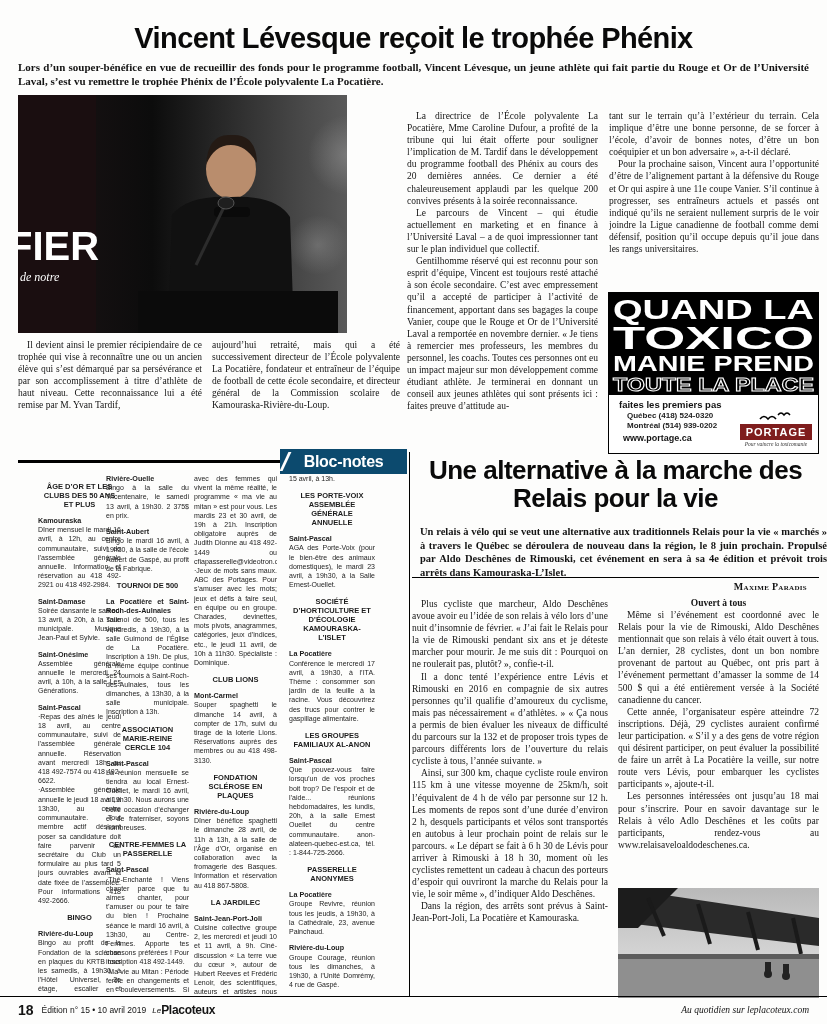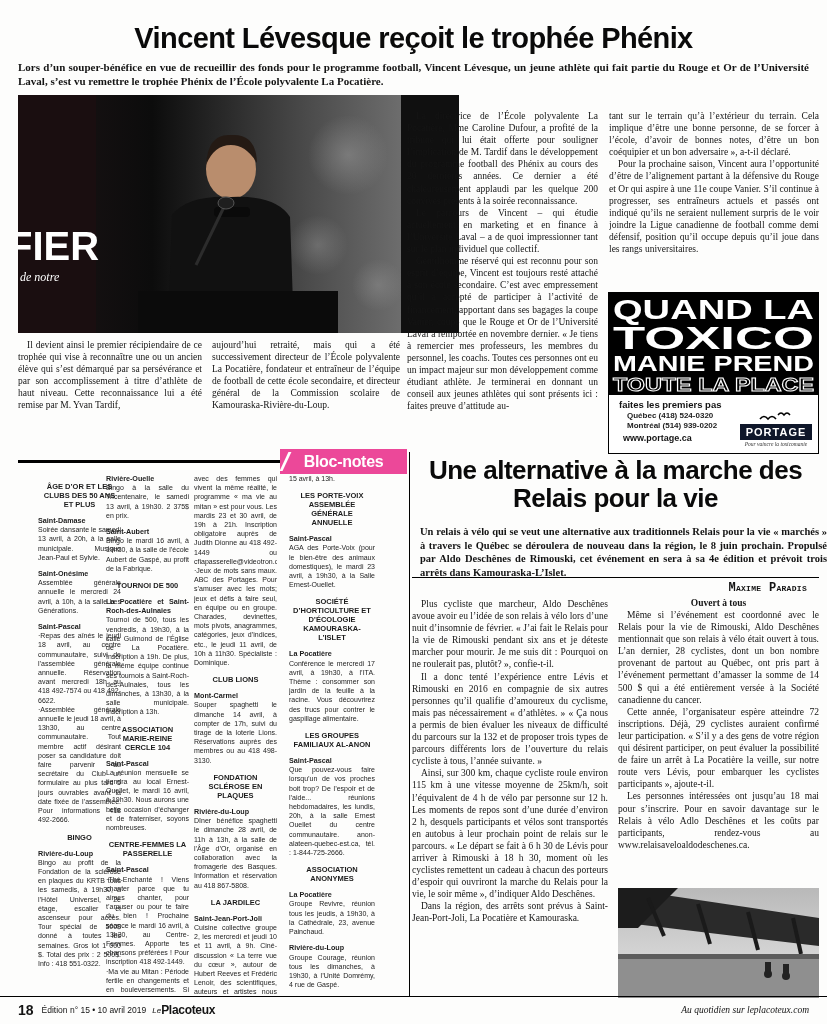--- a/index.html
+++ b/index.html
@@ -12,47 +12,47 @@
   .headline {
     position:absolute; top:22px; left:0; width:827px; margin:0;
     text-align:center; font-family:"Liberation Sans", sans-serif;
     font-weight:700; font-size:29px; letter-spacing:-0.6px; color:#0a0a0a;
   }
   .lede {
     position:absolute; top:60px; left:18px; width:791px; margin:0;
     font-weight:700; font-size:11px; line-height:14px; text-align:justify;
   }
   
-  .photo-main { position:absolute; left:18px; top:95px; width:441px; height:238px; background:#101010; overflow:hidden; }
+  .photo-main { position:absolute; left:18px; top:95px; width:329px; height:238px; background:#101010; overflow:hidden; }
   .photo-bridge { position:absolute; left:618px; top:888px; width:201px; height:110px; overflow:hidden; }
   
   .art-col { position:absolute; overflow:hidden; }
   .para { margin:0; font-size:9.5px; line-height:12.1px; text-align:justify; text-indent:9px; }
   .para + .para { margin-top:0; }
   .cont .para:first-child { text-indent:0; }
   .c1 { left:18px;  top:339px; width:184px; height:118px; }
   .c2 { left:212px; top:339px; width:188px; height:118px; }
   .c3 { left:407px; top:110px; width:191px; height:348px; }
   .c4 { left:609px; top:110px; width:210px; height:180px; }
   
   .ad { position:absolute; left:608px; top:292px; width:211px; height:162px; border:1px solid #000; background:#fff; box-sizing:border-box; }
   .ad-black { display:block; }
   .ad-white { position:relative; height:58px; }
   .ad-cta { font-family:"Liberation Sans",sans-serif; font-weight:700; font-size:9.5px; margin:4px 0 1px 10px; }
   .ad-phone { font-family:"Liberation Sans",sans-serif; font-weight:700; font-size:8px; line-height:9.5px; margin-left:18px; color:#222; }
   .ad-url { font-family:"Liberation Sans",sans-serif; font-weight:700; font-size:9px; margin:3px 0 0 14px; }
   .ad-logo { position:absolute; right:6px; top:12px; width:72px; text-align:center; }
-  .ad-logo-box { background:#0f172a; color:#fff; font-family:"Liberation Sans",sans-serif; font-weight:700; font-size:11px; letter-spacing:1px; padding:2px 0; }
+  .ad-logo-box { background:#7f1d1d; color:#fff; font-family:"Liberation Sans",sans-serif; font-weight:700; font-size:11px; letter-spacing:1px; padding:2px 0; }
   .ad-birds { display:block; margin:0 auto 1px auto; }
   .ad-tagline { font-style:italic; font-size:5.5px; color:#333; margin-top:1px; }
   
   .bn-rule { position:absolute; left:18px; top:460px; width:389px; height:3px; background:#000; }
   .bn-vline { position:absolute; left:409px; top:452px; width:1px; height:545px; background:#000; }
   .bn-banner {
-    position:absolute; left:280px; top:449px; width:127px; height:25px; background:#ec4899;
+    position:absolute; left:280px; top:449px; width:127px; height:25px; background:#0c4a6e;
     color:#fff; font-family:"Liberation Sans",sans-serif; font-weight:700; font-size:16px;
     display:flex; align-items:center; justify-content:center; letter-spacing:-0.3px;
   }
   .bn-banner .swoosh { position:absolute; left:4px; top:3px; width:3px; height:19px; background:#fff; transform:skewX(-25deg); }
   .bn-col {
     position:absolute; top:474px; height:522px; overflow:hidden;
     font-family:"Liberation Sans",sans-serif; color:#1c1c1c;
   }
   .bn1 { left:18px;  width:83px;margin-left:20px; }
   .bn2 { left:106px; width:83px; }
@@ -63,21 +63,21 @@
   .note-place { font-weight:700; font-size:7.2px; }
   .note-text { white-space:pre-line; }
   
   .r-head {
     position:absolute; left:412px; top:456px; width:407px; margin:0; text-align:center;
     font-family:"Liberation Sans",sans-serif; font-weight:700; font-size:26px;
     line-height:28px; letter-spacing:-0.5px; color:#0a0a0a;
   }
   .r-lede { position:absolute; left:412px; top:517px; width:407px; margin:8px; font-weight:700; font-size:10.5px; line-height:13.5px; text-align:justify; }
   .r-rule { position:absolute; left:412px; top:577px; width:407px; height:1px; background:#000; }
-  .r-byline { position:absolute; left:400px; top:581px; width:407px; text-align:right; font-family:Liberation Mono, monospace; font-weight:700; font-size:12px; font-variant:small-caps; letter-spacing:0.3px; }
+  .r-byline { position:absolute; left:400px; top:581px; width:407px; text-align:right; font-family:Liberation Serif, serif; font-weight:700; font-size:10px; font-variant:small-caps; letter-spacing:0.3px; }
   .rl { left:412px; top:598px; width:196px; height:394px; }
   .rr { left:618px; top:598px; width:201px; height:288px; }
   .subhead { font-weight:700; font-size:9.5px; text-align:center; margin:0 0 1px 0; font-family:"Liberation Serif",serif; }
   
   .f-rule { position:absolute; left:0; top:996px; width:827px; height:1px; background:#000; }
   .footer { position:absolute; left:18px; top:1000px; width:791px; height:20px; display:flex; align-items:center; }
   .f-page { font-family:"Liberation Sans",sans-serif; font-weight:700; font-size:14px; margin-right:8px; }
   .f-edition { font-family:"Liberation Sans",sans-serif; font-size:8.5px; margin-right:6px; }
   .f-brand-le { font-style:italic; font-size:8px; font-family:"Liberation Sans",sans-serif; }
   .f-brand { font-family:"Liberation Sans",sans-serif; font-weight:700; font-size:12px; letter-spacing:-0.3px; }
@@ -169,20 +169,24 @@
 
   <div class="bn-rule"></div>
   <div class="bn-vline"></div>
   <div class="bn-banner">
     <span class="swoosh"></span>
     <span>Bloc-notes</span>
   </div>
   <div class="bn-col bn1">
       <div class="note-heading">ÂGE D’OR ET LES CLUBS DES 50 ANS ET PLUS</div>
       <div class="note-entry">
+        <div class="note-place">Kamouraska</div>
+        <div class="note-text">Dîner mensuel le mardi 16 avril, à 12h, au centre communautaire, suivi de l’assemblée générale annuelle. Information et réservation au 418 492-2921 ou 418 492-2984.</div>
+      </div>
+      <div class="note-entry">
         <div class="note-place">Saint-Damase</div>
         <div class="note-text">Soirée dansante le samedi 13 avril, à 20h, à la salle municipale. Musique Jean-Paul et Sylvie.</div>
       </div>
       <div class="note-entry">
         <div class="note-place">Saint-Onésime</div>
         <div class="note-text">Assemblée générale annuelle le mercredi 24 avril, à 10h, à la salle Les Générations.</div>
       </div>
       <div class="note-entry">
         <div class="note-place">Saint-Pascal</div>
         <div class="note-text">·Repas des aînés le jeudi 18 avril, au centre communautaire, suivi de l’assemblée générale annuelle. Réservation avant mercredi 18h au 418 492-7574 ou 418 492-6622.
@@ -253,21 +257,21 @@
       <div class="note-heading">SOCIÉTÉ D’HORTICULTURE ET D’ÉCOLOGIE KAMOURASKA-L’ISLET</div>
       <div class="note-entry">
         <div class="note-place">La Pocatière</div>
         <div class="note-text">Conférence le mercredi 17 avril, à 19h30, à l’ITA. Thème : consommer son jardin de la feuille à la racine. Vous découvrirez des trucs pour contrer le gaspillage alimentaire.</div>
       </div>
       <div class="note-heading">LES GROUPES FAMILIAUX AL-ANON</div>
       <div class="note-entry">
         <div class="note-place">Saint-Pascal</div>
         <div class="note-text">Que pouvez-vous faire lorsqu’un de vos proches boit trop? De l’espoir et de l’aide... réunions hebdomadaires, les lundis, 20h, à la salle Ernest Ouellet du centre communautaire. anon-alateen-quebec-est.ca, tél. : 1-844-725-2666.</div>
       </div>
-      <div class="note-heading">ASSOCIATION ANONYMES</div>
+      <div class="note-heading">PASSERELLE ANONYMES</div>
       <div class="note-entry">
         <div class="note-place">La Pocatière</div>
         <div class="note-text">Groupe Revivre, réunion tous les jeudis, à 19h30, à la Cathédrale, 23, avenue Painchaud.</div>
       </div>
       <div class="note-entry">
         <div class="note-place">Rivière-du-Loup</div>
         <div class="note-text">Groupe Courage, réunion tous les dimanches, à 19h30, à l’Unité Domrémy, 4 rue de Gaspé.</div>
       </div>
     </div>
 

